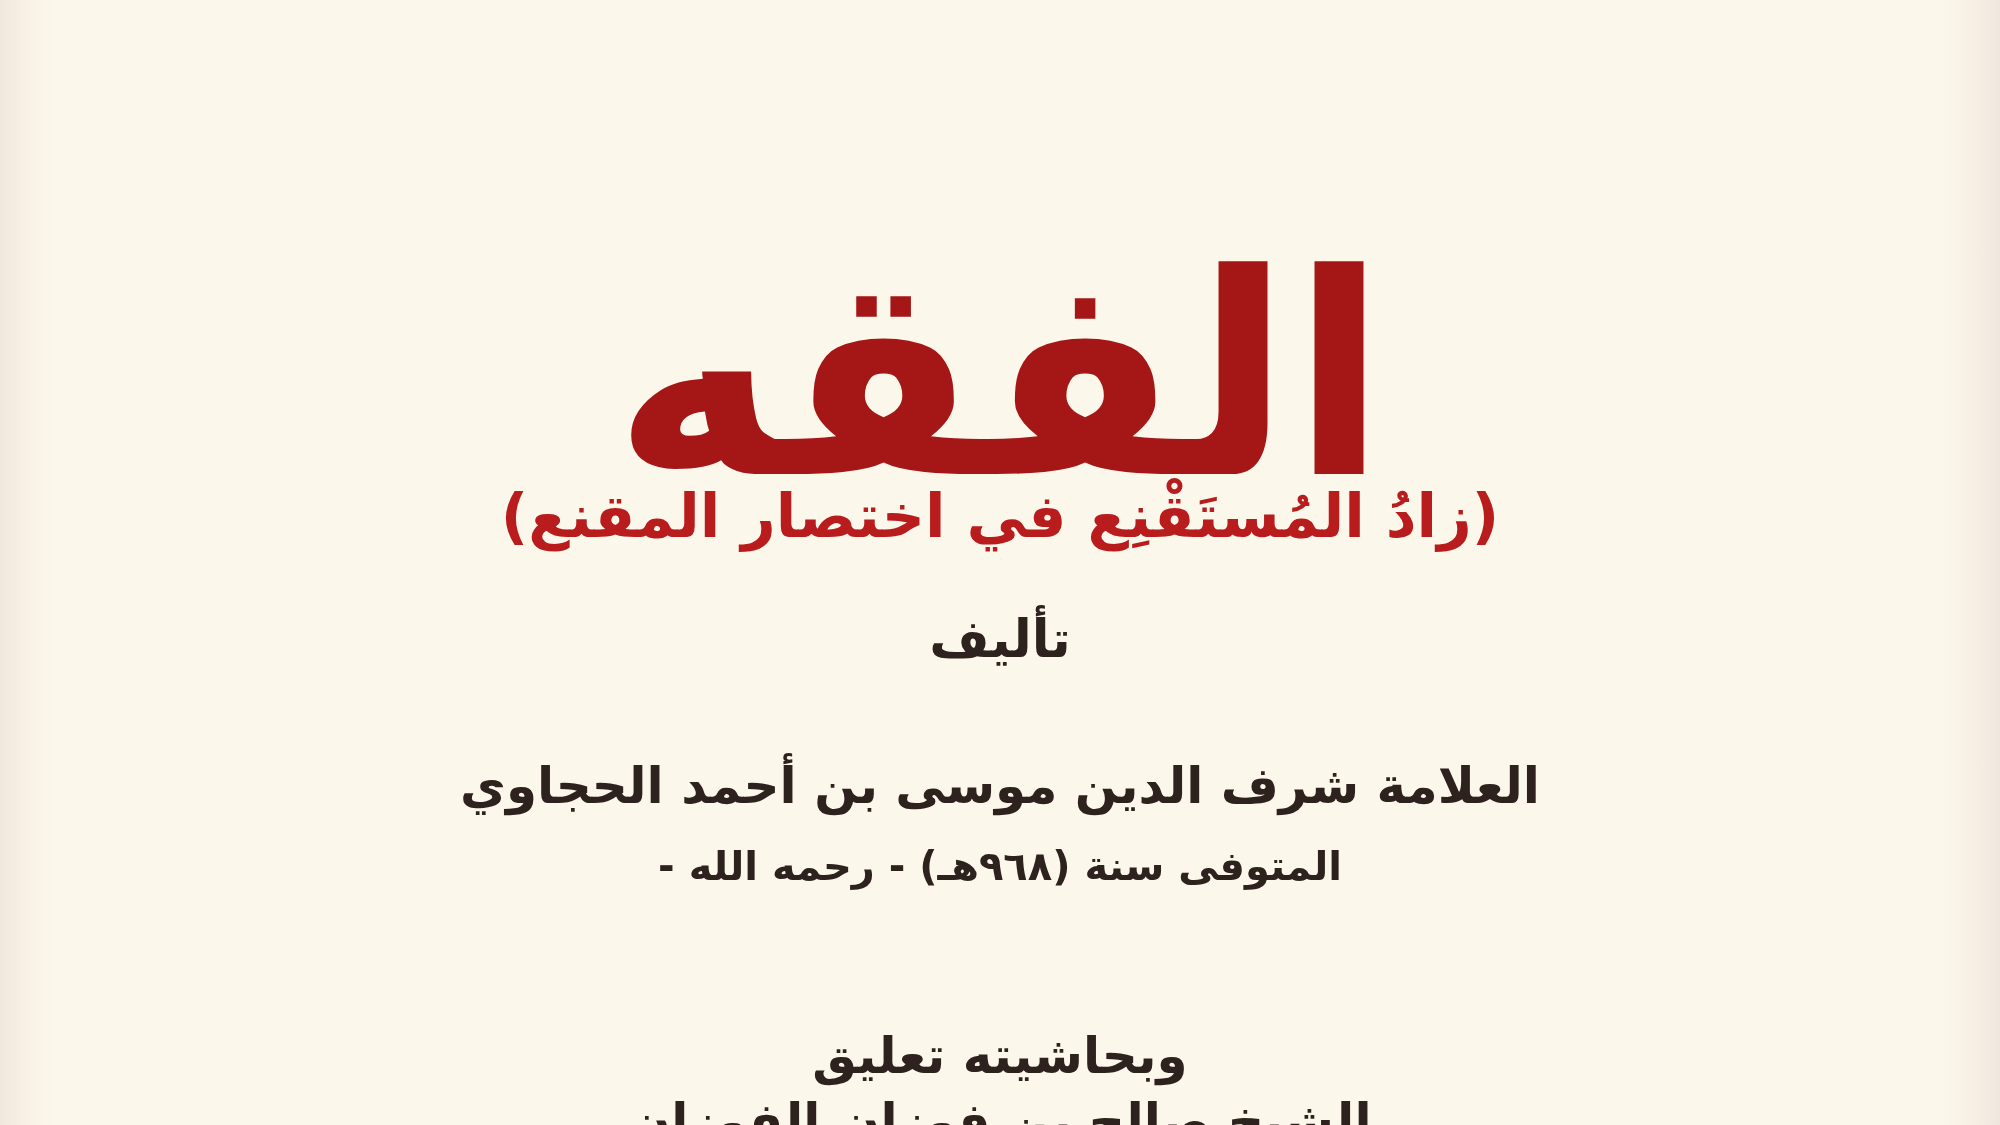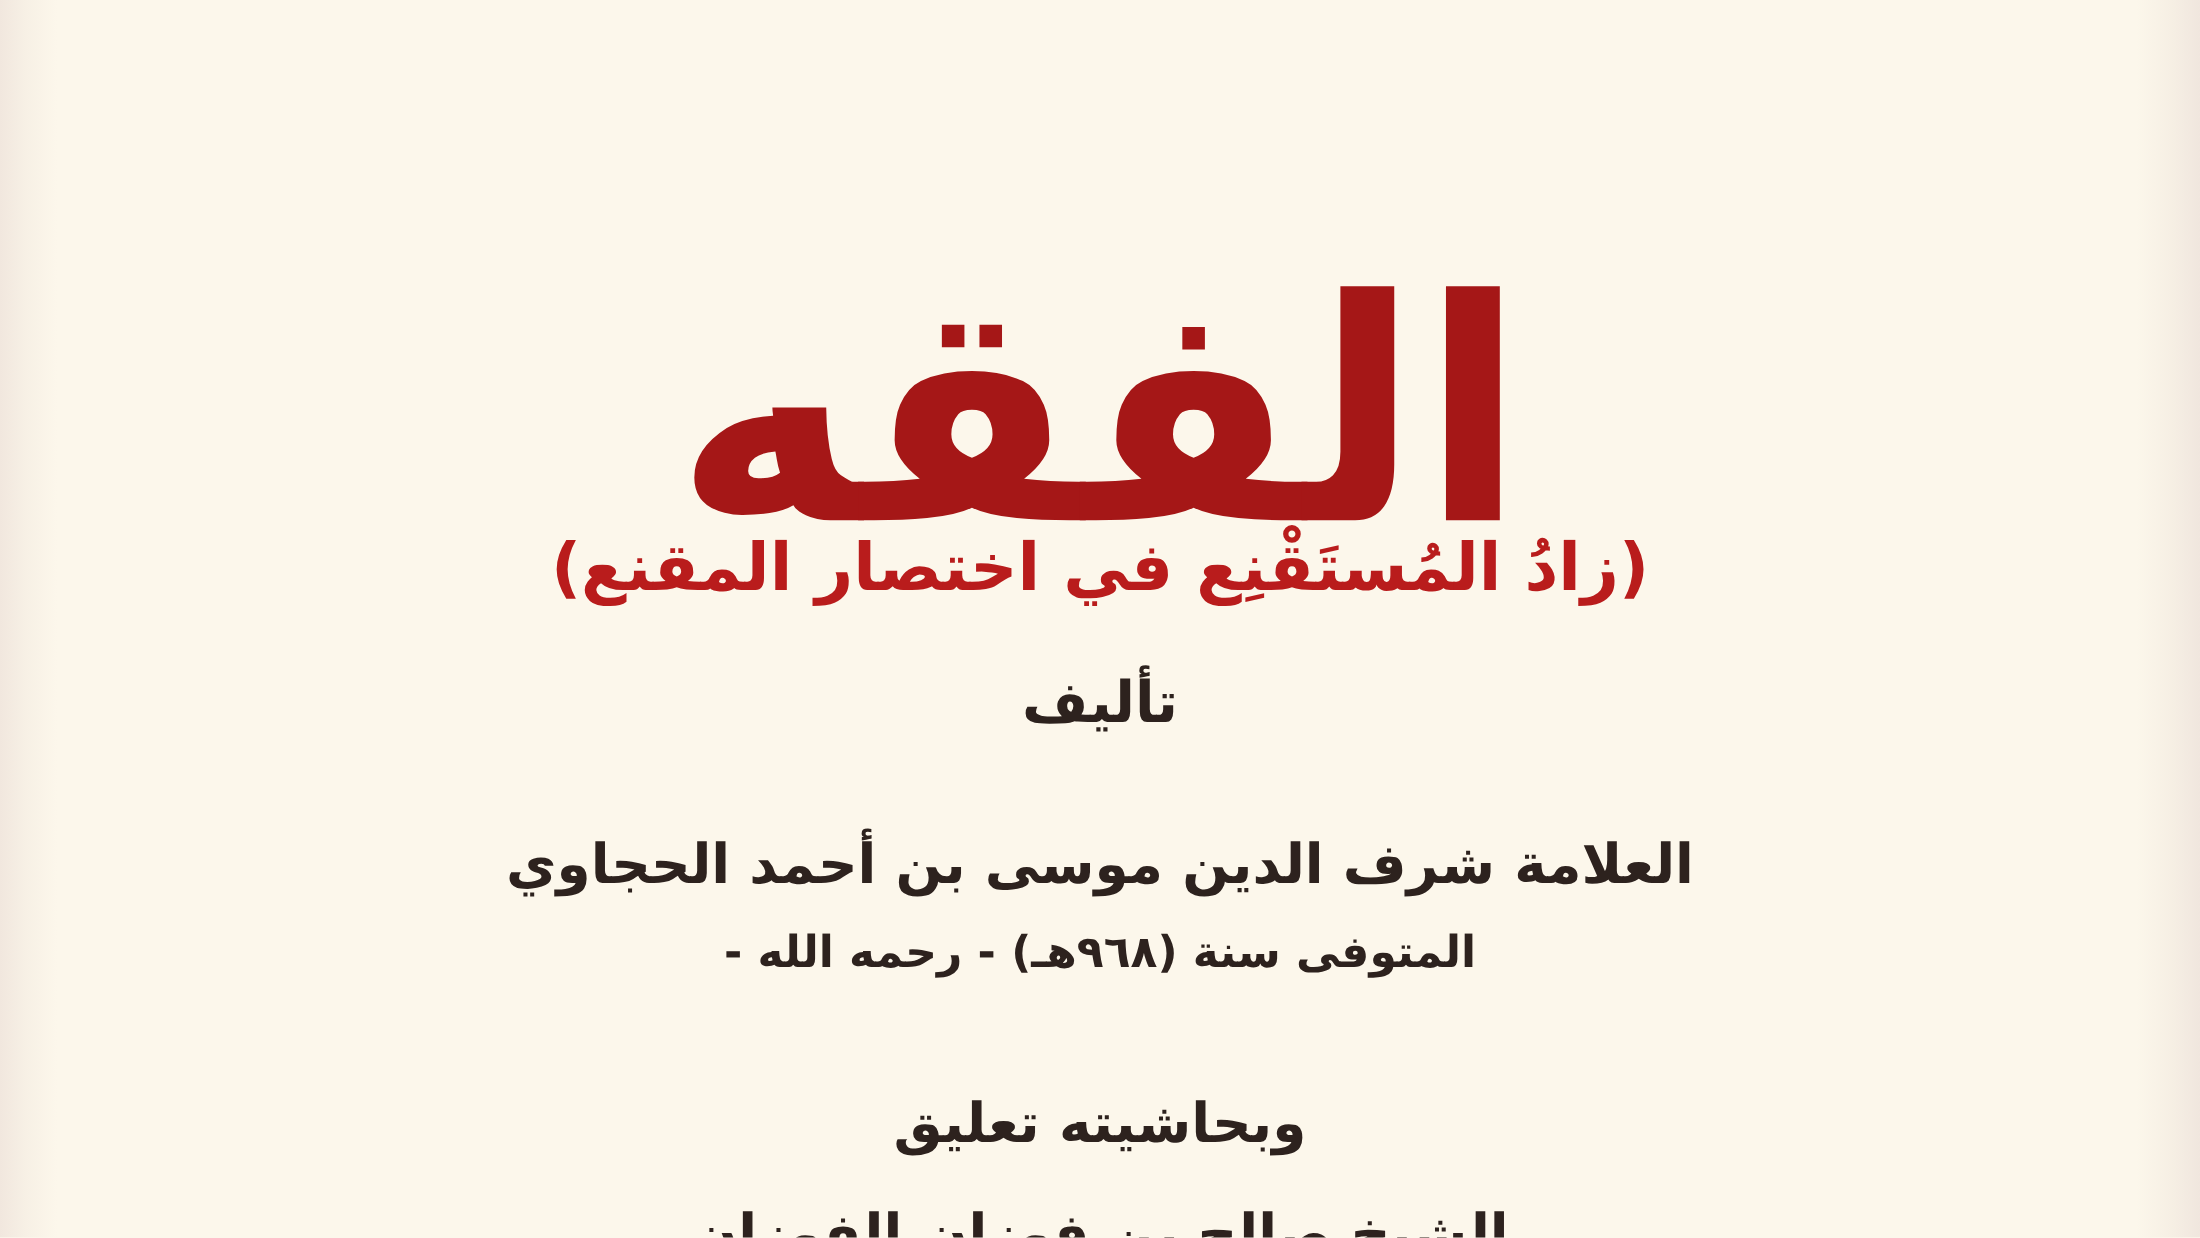--- a/index.html
+++ b/index.html
@@ -62,21 +62,21 @@
     top: 749px;
     font-size: 50px;
     line-height: 1.5;
   }
   .death {
     top: 836px;
     font-size: 40px;
     line-height: 1.5;
   }
   .annotation {
-    top: 984px;
+    top: 1019px;
     font-size: 50px;
     line-height: 1.5;
   }
   .annotator {
     top: 1085px;
     font-size: 50px;
     line-height: 1.5;
   }
 </style>
 </head>

